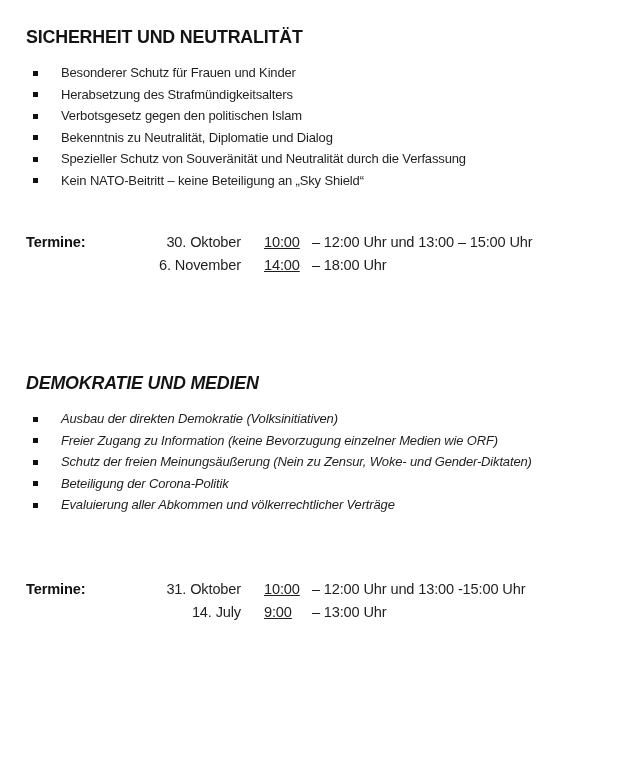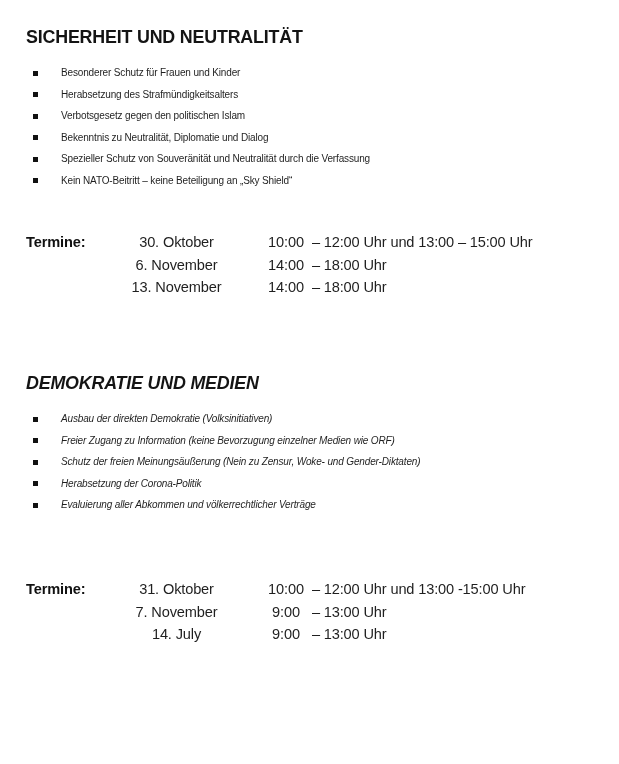--- a/index.html
+++ b/index.html
@@ -46,21 +46,21 @@
 
   
   .bullet-list {
     list-style: none;
     margin: 0;
     padding: 0;
   }
   .bullet-item {
     position: relative;
     padding-left: 35px;
-    font-size: 10px;
+    font-size: 13px;
     line-height: 21.6px;
     color: #1f1f1f;
     margin: 0;
     letter-spacing: -0.15px;
   }
   .bullet-item .marker {
     position: absolute;
     left: 7px;
     top: 8.5px;
     width: 5px;
@@ -94,31 +94,32 @@
     line-height: 22.5px;
     margin-left: 48px;
   }
   .col-label {
     font-weight: bold;
     color: #111111;
     width: 86px;
     padding-right: 0 !important;
   }
   .col-date {
-    text-align: center;
+    text-align: right;
     width: 129px;
     padding-right: 23px !important;
   }
   .col-time {
     text-align: left;
   }
   .time-start {
     display: inline-block;
     width: 44px;
-    text-align: center;
+    text-align: left;
+    text-decoration: underline;
   }
 </style>
 </head>
 <body>
 
 <div class="page">
 
   <div class="section section-1">
     <h2 class="section-heading">SICHERHEIT UND NEUTRALITÄT</h2>
 
@@ -156,25 +157,20 @@
         <tr>
           <td class="col-label">Termine:</td>
           <td class="col-date">30. Oktober</td>
           <td class="col-time"><span class="time-start">10:00</span> <span>– 12:00 Uhr und 13:00 – 15:00 Uhr</span></td>
         </tr>
         <tr>
           <td class="col-label"></td>
           <td class="col-date">6. November</td>
           <td class="col-time"><span class="time-start">14:00</span> <span>–  18:00 Uhr</span></td>
         </tr>
-        <tr>
-          <td class="col-label"></td>
-          <td class="col-date">13. November</td>
-          <td class="col-time"><span class="time-start">14:00</span> <span>–  18:00 Uhr</span></td>
-        </tr>
       </tbody>
     </table>
   </div>
 
   <div class="section section-2">
     <h2 class="section-heading">DEMOKRATIE UND MEDIEN</h2>
 
     <ul class="bullet-list">
       <li class="bullet-item">
         <span class="marker"></span>
@@ -183,44 +179,39 @@
       <li class="bullet-item">
         <span class="marker"></span>
         <span class="bullet-text">Freier Zugang zu Information (keine Bevorzugung einzelner Medien wie ORF)</span>
       </li>
       <li class="bullet-item">
         <span class="marker"></span>
         <span class="bullet-text">Schutz der freien Meinungsäußerung (Nein zu Zensur, Woke- und Gender-Diktaten)</span>
       </li>
       <li class="bullet-item">
         <span class="marker"></span>
-        <span class="bullet-text">Herabsetzung der Corona-Politik</span>
+        <span class="bullet-text">Beteiligung der Corona-Politik</span>
       </li>
       <li class="bullet-item">
         <span class="marker"></span>
         <span class="bullet-text">Evaluierung aller Abkommen und völkerrechtlicher Verträge</span>
       </li>
     </ul>
   </div>
 
   <div class="termine termine-2">
     <table class="termine-table">
       <tbody>
         <tr>
           <td class="col-label">Termine:</td>
           <td class="col-date">31. Oktober</td>
           <td class="col-time"><span class="time-start">10:00</span> <span>– 12:00 Uhr und 13:00 -15:00 Uhr</span></td>
         </tr>
         <tr>
           <td class="col-label"></td>
-          <td class="col-date">7. November</td>
-          <td class="col-time"><span class="time-start">9:00</span> <span>–  13:00 Uhr</span></td>
-        </tr>
-        <tr>
-          <td class="col-label"></td>
           <td class="col-date">14. July</td>
           <td class="col-time"><span class="time-start">9:00</span> <span>–  13:00 Uhr</span></td>
         </tr>
       </tbody>
     </table>
   </div>
 
 </div>
 
 </body></html>

